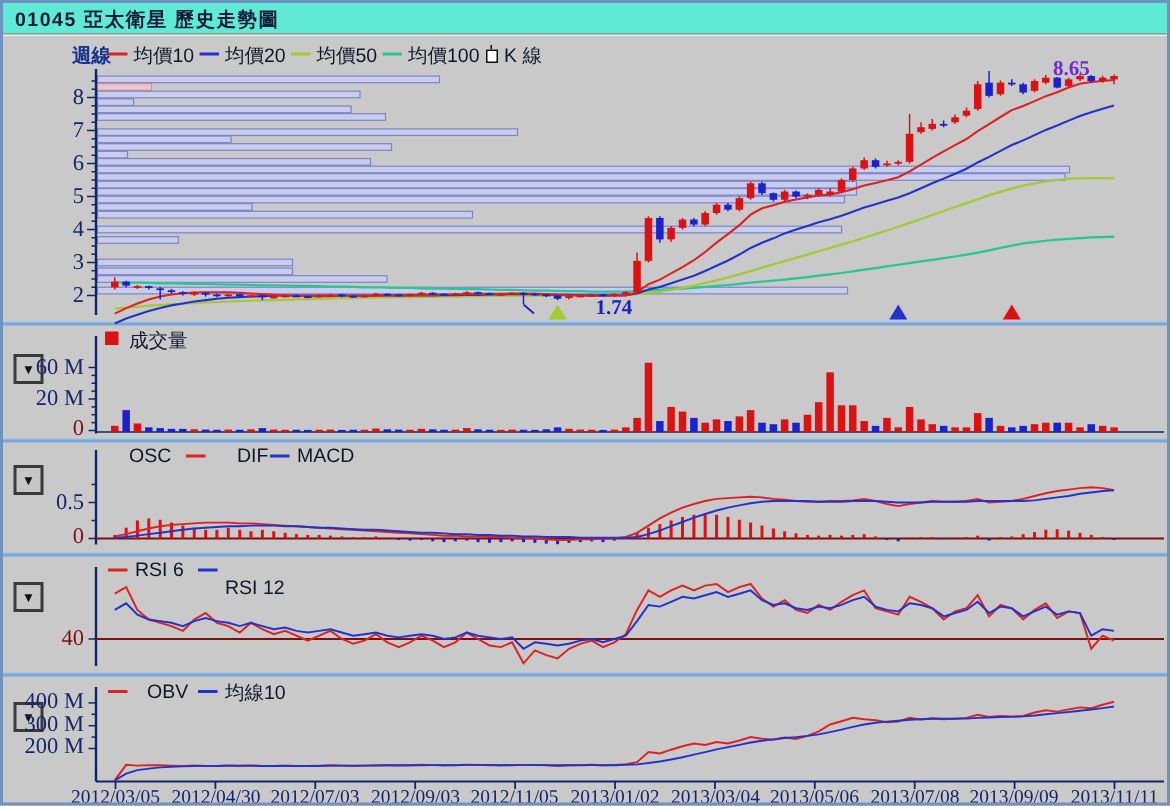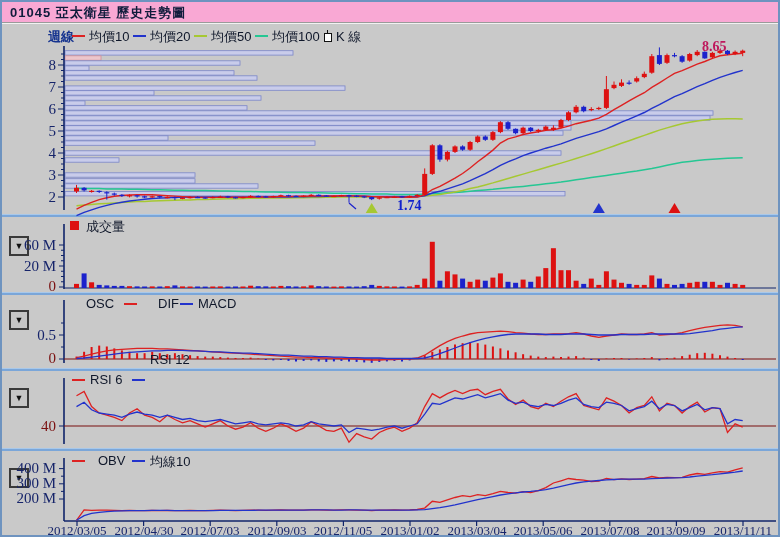--- a/index.html
+++ b/index.html
@@ -1,33 +1,33 @@
 <!DOCTYPE html>
 <html><head>
 <meta charset="utf-8">
 <style>
   html,body{margin:0;padding:0;background:#8fa8bf;}
   .window{position:relative;width:780px;height:537px;background:#c9c9c9;
     border:2px solid #6e93bf;box-sizing:border-box;overflow:hidden;
     font-family:"Liberation Sans",sans-serif;}
-  .titlebar{position:absolute;left:0;top:0;width:776px;height:20px;background:#f9a8d4;
+  .titlebar{position:absolute;left:0;top:0;width:776px;height:20px;background:#5eead4;
     border-bottom:1px solid #9a9a9a;box-shadow:0 1px 0 #f2f2f2;}
   .titlebar .t{position:absolute;left:8px;top:2px;font-size:13px;font-weight:bold;color:#101c3c;letter-spacing:1px;}
   .sep{position:absolute;left:0;width:776px;height:3px;background:#7aa6d9;box-shadow:inset 0 1px 0 #a8c8ea;}
   .lbl{position:absolute;font-size:13px;color:#0f172a;white-space:nowrap;}
   .period{position:absolute;font-size:13px;font-weight:bold;color:#15338f;cursor:default;}
   .dash{position:absolute;width:13px;height:2px;}
   .sq{position:absolute;width:9px;height:9px;background:#dd1111;}
   .ylabel{position:absolute;font-family:"Liberation Serif",serif;font-size:15px;color:#16246a;
     width:44px;text-align:right;}
   .r{color:#7a1010;}
   .xdate{position:absolute;top:521px;width:80px;text-align:center;
     font-family:"Liberation Serif",serif;font-size:13px;color:#16246a;}
   .anno{position:absolute;font-family:"Liberation Serif",serif;font-size:14px;font-weight:bold;}
-  .anno.red{color:#be185d;}
+  .anno.red{color:#6d28d9;}
   .anno.blue{color:#1122cc;}
   .ddbtn{position:absolute;left:7px;width:20px;height:20px;background:#c6c6c6;
     border:2px solid #3a3a3a;box-sizing:border-box;display:flex;align-items:center;justify-content:center;
     font-size:9px;color:#111;cursor:pointer;}
   .kicon{position:absolute;width:8px;height:11px;}
   .kicon .b{position:absolute;left:0;top:3px;width:6px;height:7px;background:#fff;border:1px solid #111;}
   .kicon .w{position:absolute;left:3px;top:0;width:1px;height:3px;background:#111;}
   svg.canvas{position:absolute;left:0;top:0;z-index:2;}
   .txt{z-index:3;}
 </style>
@@ -92,21 +92,21 @@
   <span class="lbl txt" style="left:196px;top:294px;">MACD</span>
   <span class="ylabel txt" style="left:10px;top:325px;">0.5</span>
   <span class="ylabel r txt" style="left:10px;top:348px;">0</span>
 
   <div class="ddbtn txt" style="top:386px;">
       <span>▼</span>
     </div>
   <span class="dash txt" style="left: 70px; top: 377px; background: rgb(221, 34, 34);"></span>
   <span class="lbl txt" style="left:88px;top:370px;">RSI 6</span>
   <span class="dash txt" style="left: 130px; top: 377px; background: rgb(34, 51, 204);"></span>
-  <span class="lbl txt" style="left:148px;top:350px;">RSI 12</span>
+  <span class="lbl txt" style="left:148px;top:382px;">RSI 12</span>
   <span class="ylabel r txt" style="left:10px;top:416px;">40</span>
 
   <div class="ddbtn txt" style="top:466px;">
       <span>▼</span>
     </div>
   <span class="dash txt" style="left: 70px; top: 458px; background: rgb(221, 34, 34);"></span>
   <span class="lbl txt" style="left:96px;top:451px;">OBV</span>
   <span class="dash txt" style="left: 130px; top: 458px; background: rgb(34, 51, 204);"></span>
   <span class="lbl txt" style="left:148px;top:451px;">均線10</span>
   <span class="ylabel txt" style="left:10px;top:458px;">400 M</span>

